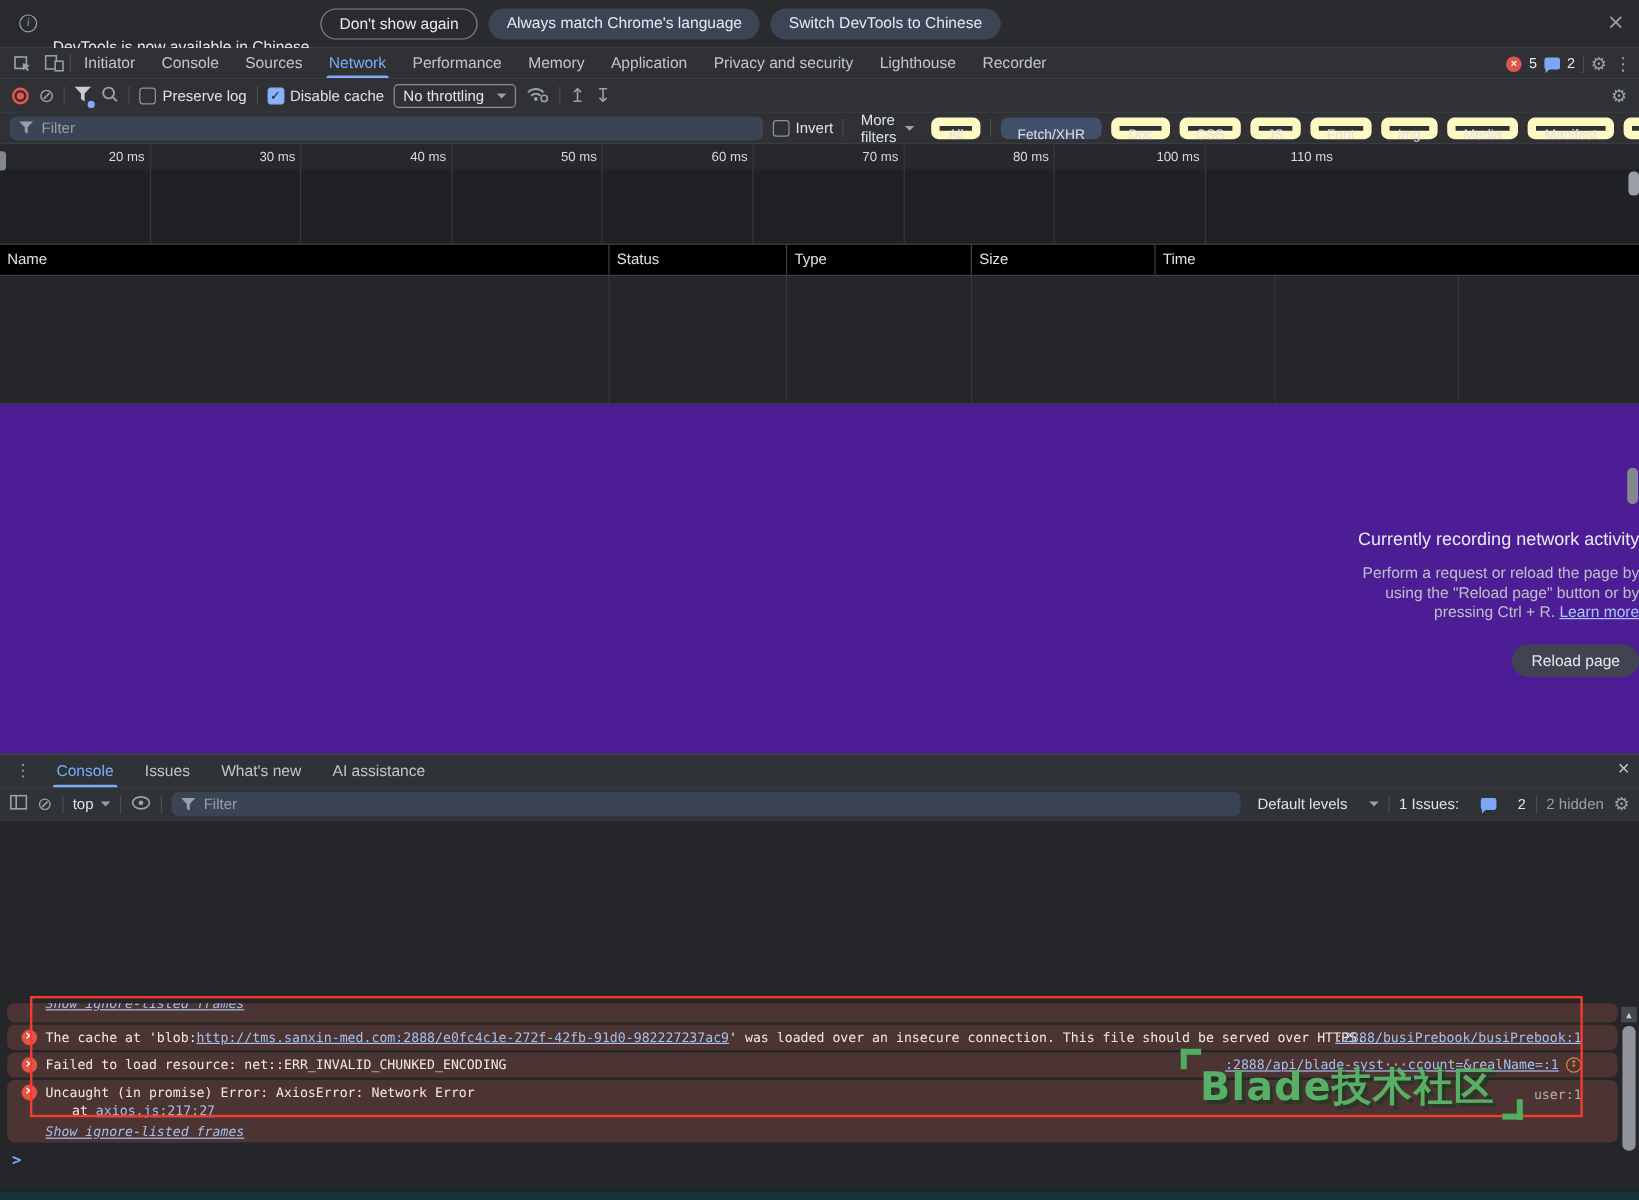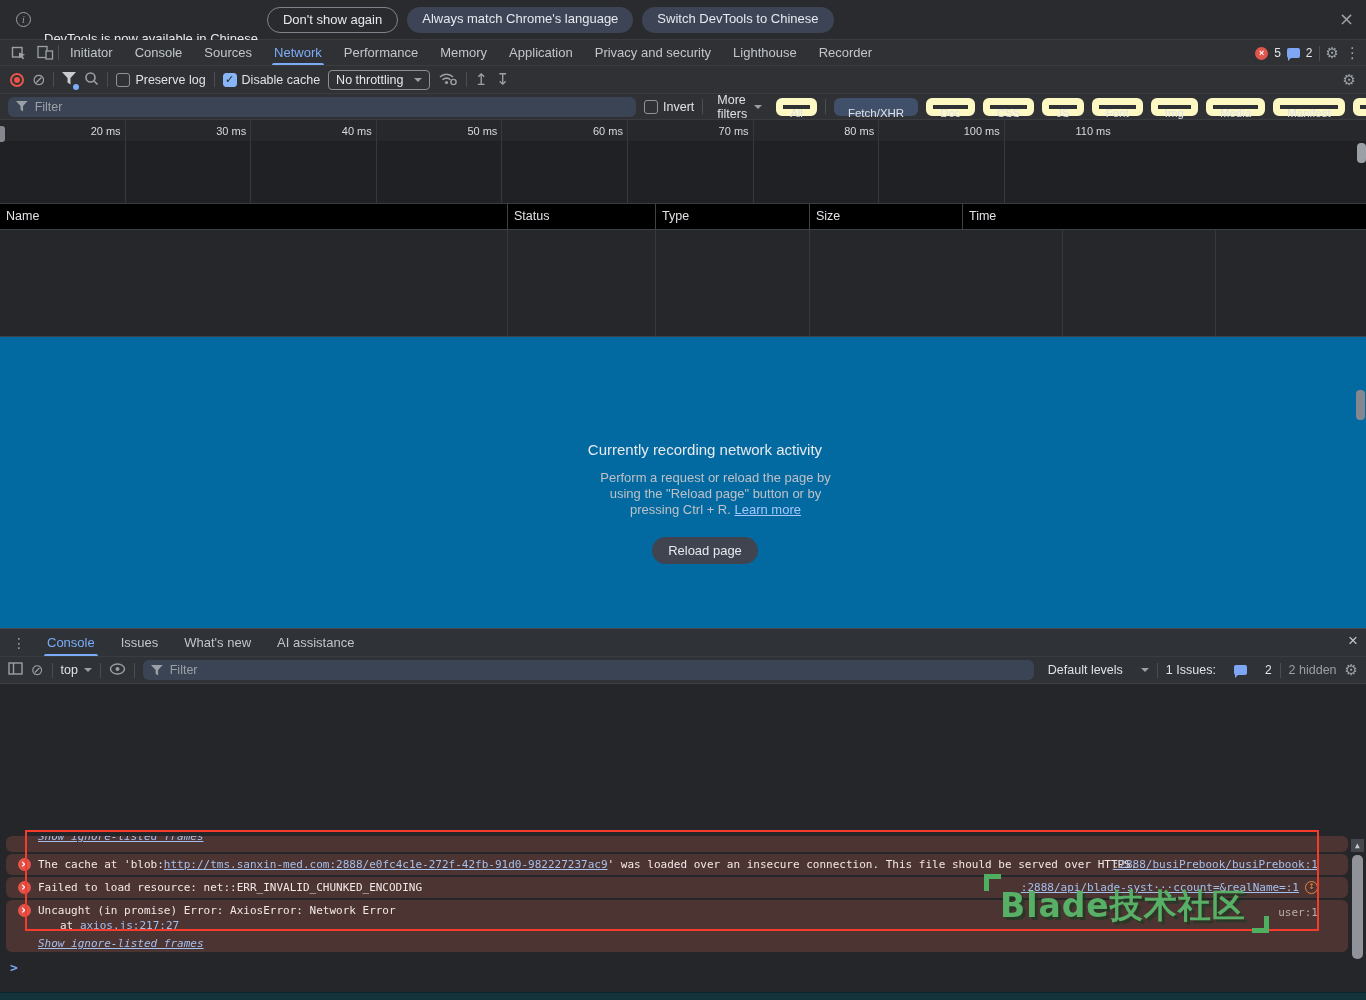--- a/index.html
+++ b/index.html
@@ -64,21 +64,21 @@
 
   
   .thead, .tbodyrow { display:flex; }
   .thead { height:26px; background:#000000; border-bottom:1px solid #3e4145; }
   .th { border-right:1px solid #3e4145; padding-left:6px; line-height:25px; font-size:12.5px; color:#e0e3e7; }
   .tbody { height:107px; background:#25272a; display:flex; border-bottom:1px solid #3e4145; }
   .td { border-right:1px solid #36383c; height:100%; }
   .c1{width:508px;} .c2{width:148px;} .c3{width:154px;} .c4{width:253px;} .c5{width:153px;} .c6{width:150px; border-right:none;}
 
   
-  .emptyarea { height:291px; background:#0369a1; text-align:center;padding-left:44px; }
+  .emptyarea { height:291px; background:#4c1d95; text-align:right;padding-left:44px; }
   .es-title { padding-top:104px; font-size:15px; color:#e8eaed; }
   .es-body { margin-top:12px; font-size:13px; line-height:16px; color:#bdc1c6;margin-left:21px; }
   .es-link { color:#a8c7fa; text-decoration:underline; }
   .es-btn { display:inline-block; margin-top:19px; height:27px; line-height:27px; padding:0 16px; border-radius:14px; background:#3f4450; color:#e6e9ef; font-size:13px; }
 
   
   .drawertabs { height:29px; background:#2f3236; border-top:1px solid #46484c; border-bottom:1px solid #3a3c40; display:flex; align-items:center; padding-left:4px; position:relative; }
   .dtab { padding:0 13px; line-height:27px; font-size:13px; color:#c2c6cb; position:relative; }
   .dtab.active { color:#7cacf8; }
   .dtab.active::after { content:""; position:absolute; left:10px; right:10px; bottom:0; height:2.5px; background:#7cacf8; border-radius:2px 2px 0 0; }

